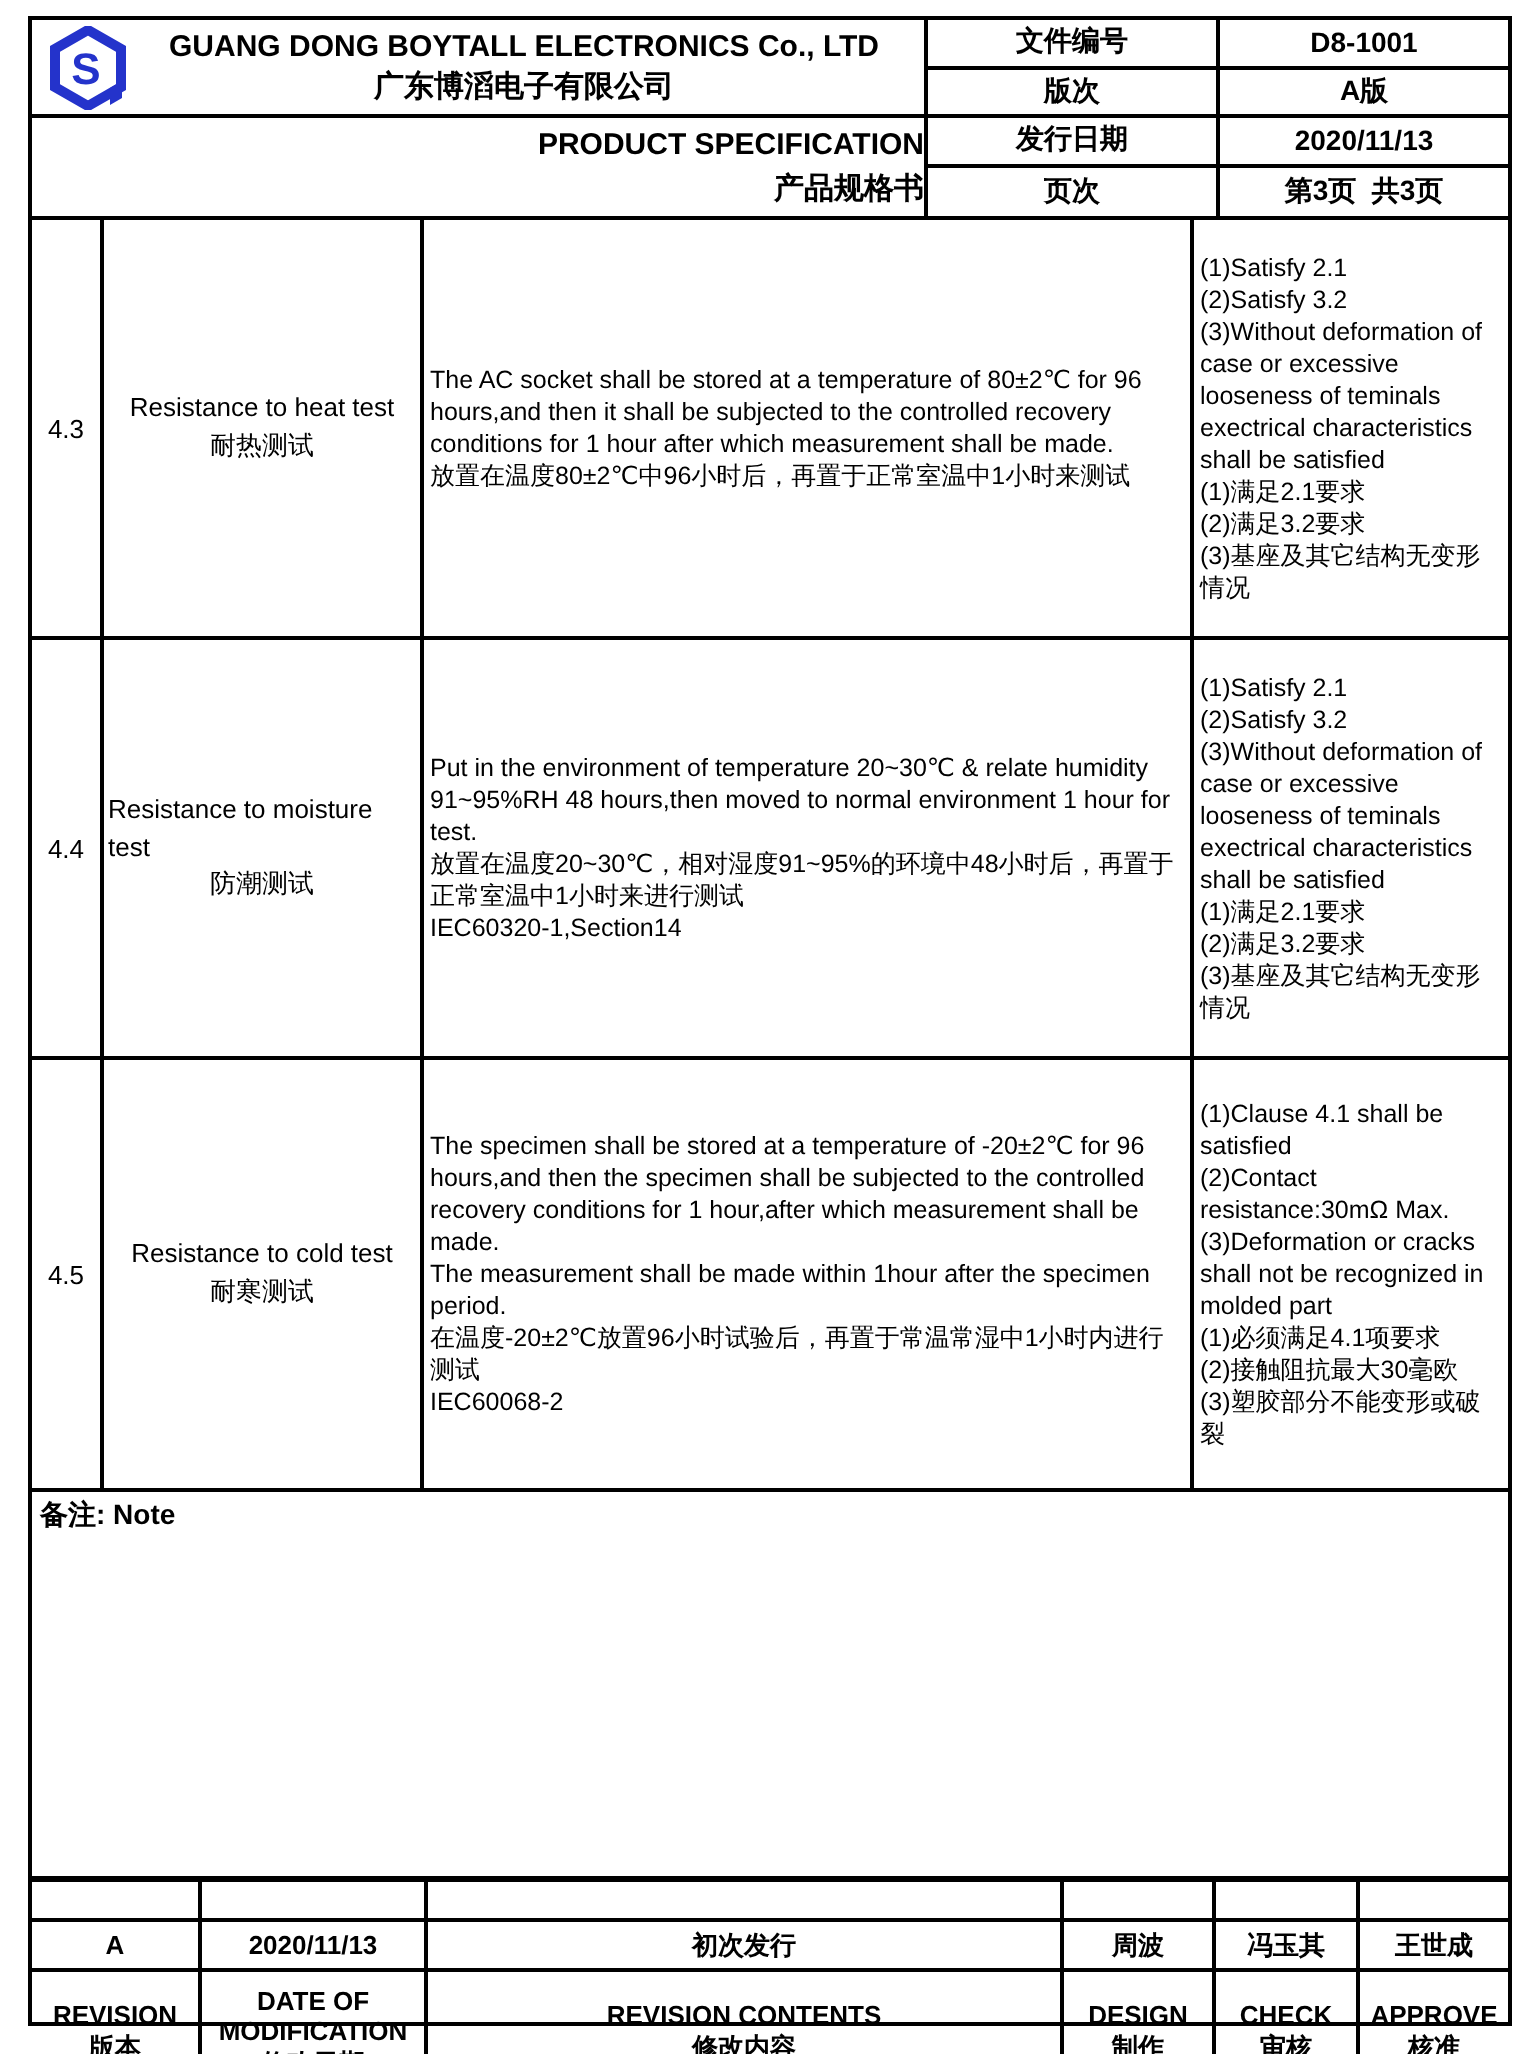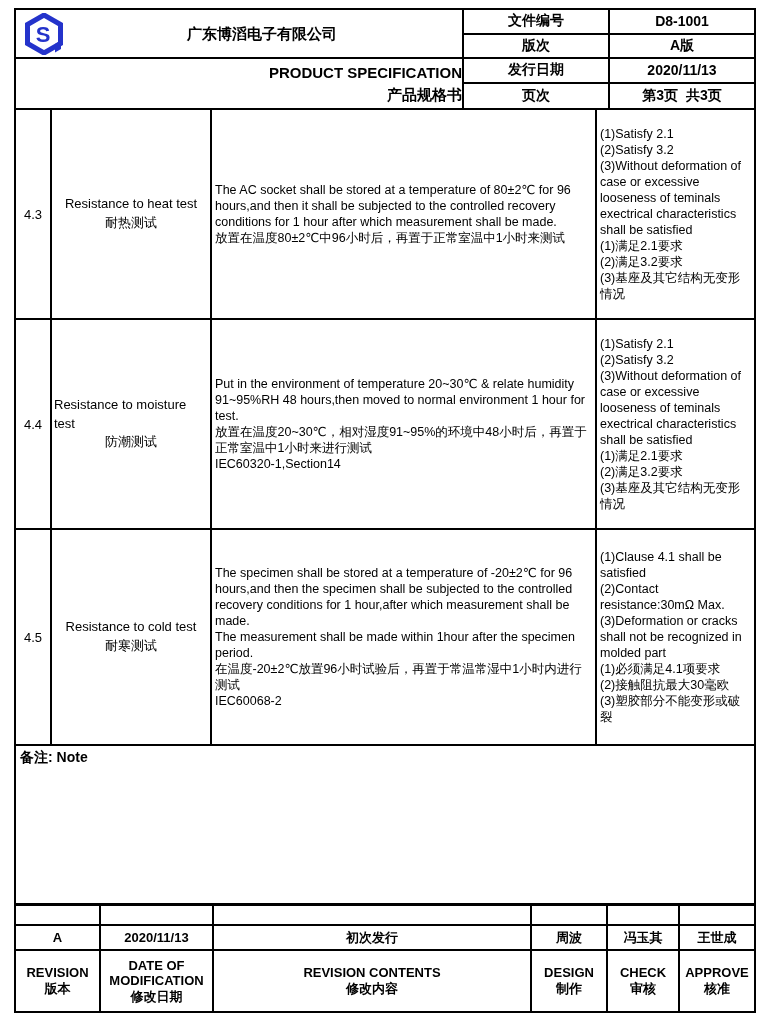--- a/index.html
+++ b/index.html
@@ -34,21 +34,21 @@
   .cell { border-right: 2px solid #000; display: flex; flex-direction: column;
     align-items: center; justify-content: center; }
   .cell:last-child { border-right: none; }
   .cell-id { font-size: 13px; }
   .cell-name { text-align: left; font-size: 13px; line-height: 1.45; padding: 0 2px; }
   .cell-desc, .cell-crit { align-items: flex-start; text-align: left;
     font-size: 12.5px; line-height: 16px; padding: 2px 3px; }
   .cell-desc div, .cell-crit div { width: 100%; }
 
   
-  .note { height: 160px; border-bottom: 3px solid #000; padding: 3px 4px;
+  .note { height: 195px; border-bottom: 3px solid #000; padding: 3px 4px;
     font-size: 14px; font-weight: bold; }
 
   
   .footer { display: grid; grid-template-columns: 85px 113px 318px 76px 72px 1fr;
     grid-template-rows: 20px 25px 1fr; height: 105px; }
   .fcell { border-right: 2px solid #000; border-bottom: 2px solid #000;
     display: flex; flex-direction: column; align-items: center; justify-content: center;
     text-align: center; font-size: 13px; font-weight: bold; line-height: 1.2; }
   .fcell.lastcol { border-right: none; }
   .fcell.lastrow { border-bottom: none; }
@@ -60,20 +60,21 @@
 <div class="doc">
 
   <div class="hdr">
     <div class="hdr-company">
       <svg width="46" height="42" viewBox="0 0 46 42">
         <polygon points="22,2 38.5,11.5 38.5,30.5 22,40 5.5,30.5 5.5,11.5" fill="none" stroke="#2433cb" stroke-width="5"></polygon>
         <text x="21" y="29" text-anchor="middle" font-family="Liberation Sans, sans-serif" font-size="22" font-weight="bold" fill="#2433cb">S</text>
         <polygon points="33,31 39,27.5 39,36 33,39.5" fill="#2433cb"></polygon>
       </svg>
       <div class="company-text">
+        <div class="company-en">GUANG DONG BOYTALL ELECTRONICS Co., LTD</div>
         <div class="company-cn">广东博滔电子有限公司</div>
       </div>
     </div>
 
     <div class="hdr-label" style="grid-row:1">文件编号</div>
     <div class="hdr-value" style="grid-row:1">D8-1001</div>
     <div class="hdr-label" style="grid-row:2">版次</div>
     <div class="hdr-value" style="grid-row:2">A版</div>
 
     <div class="hdr-title">

